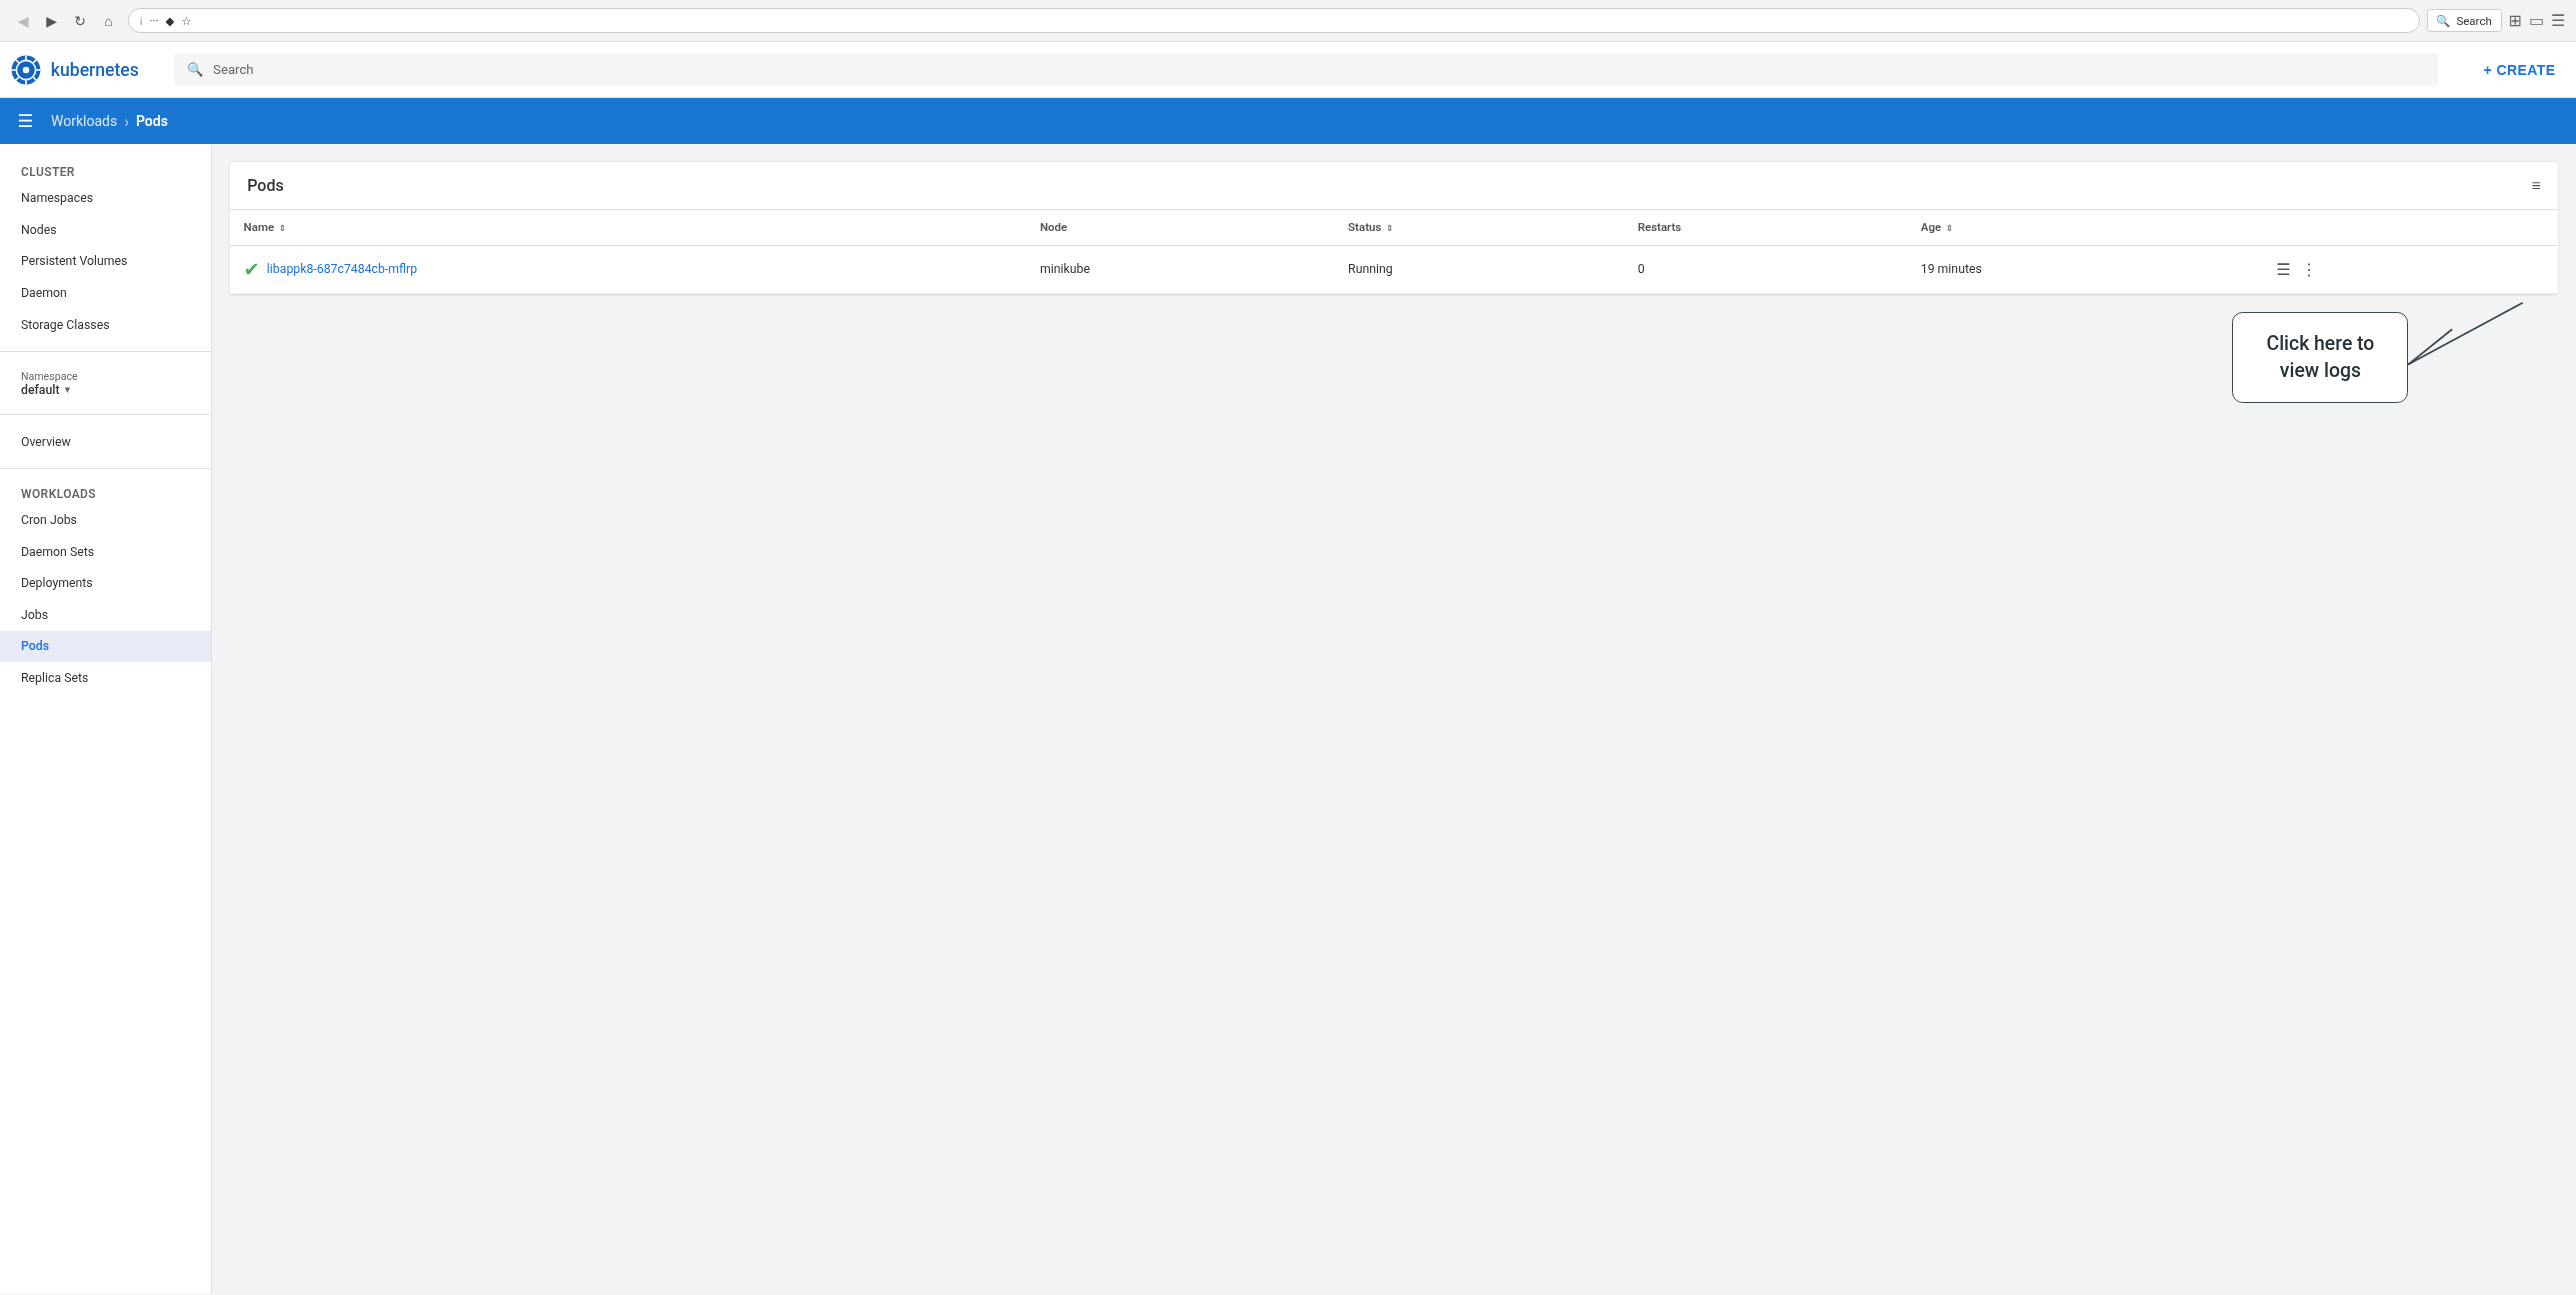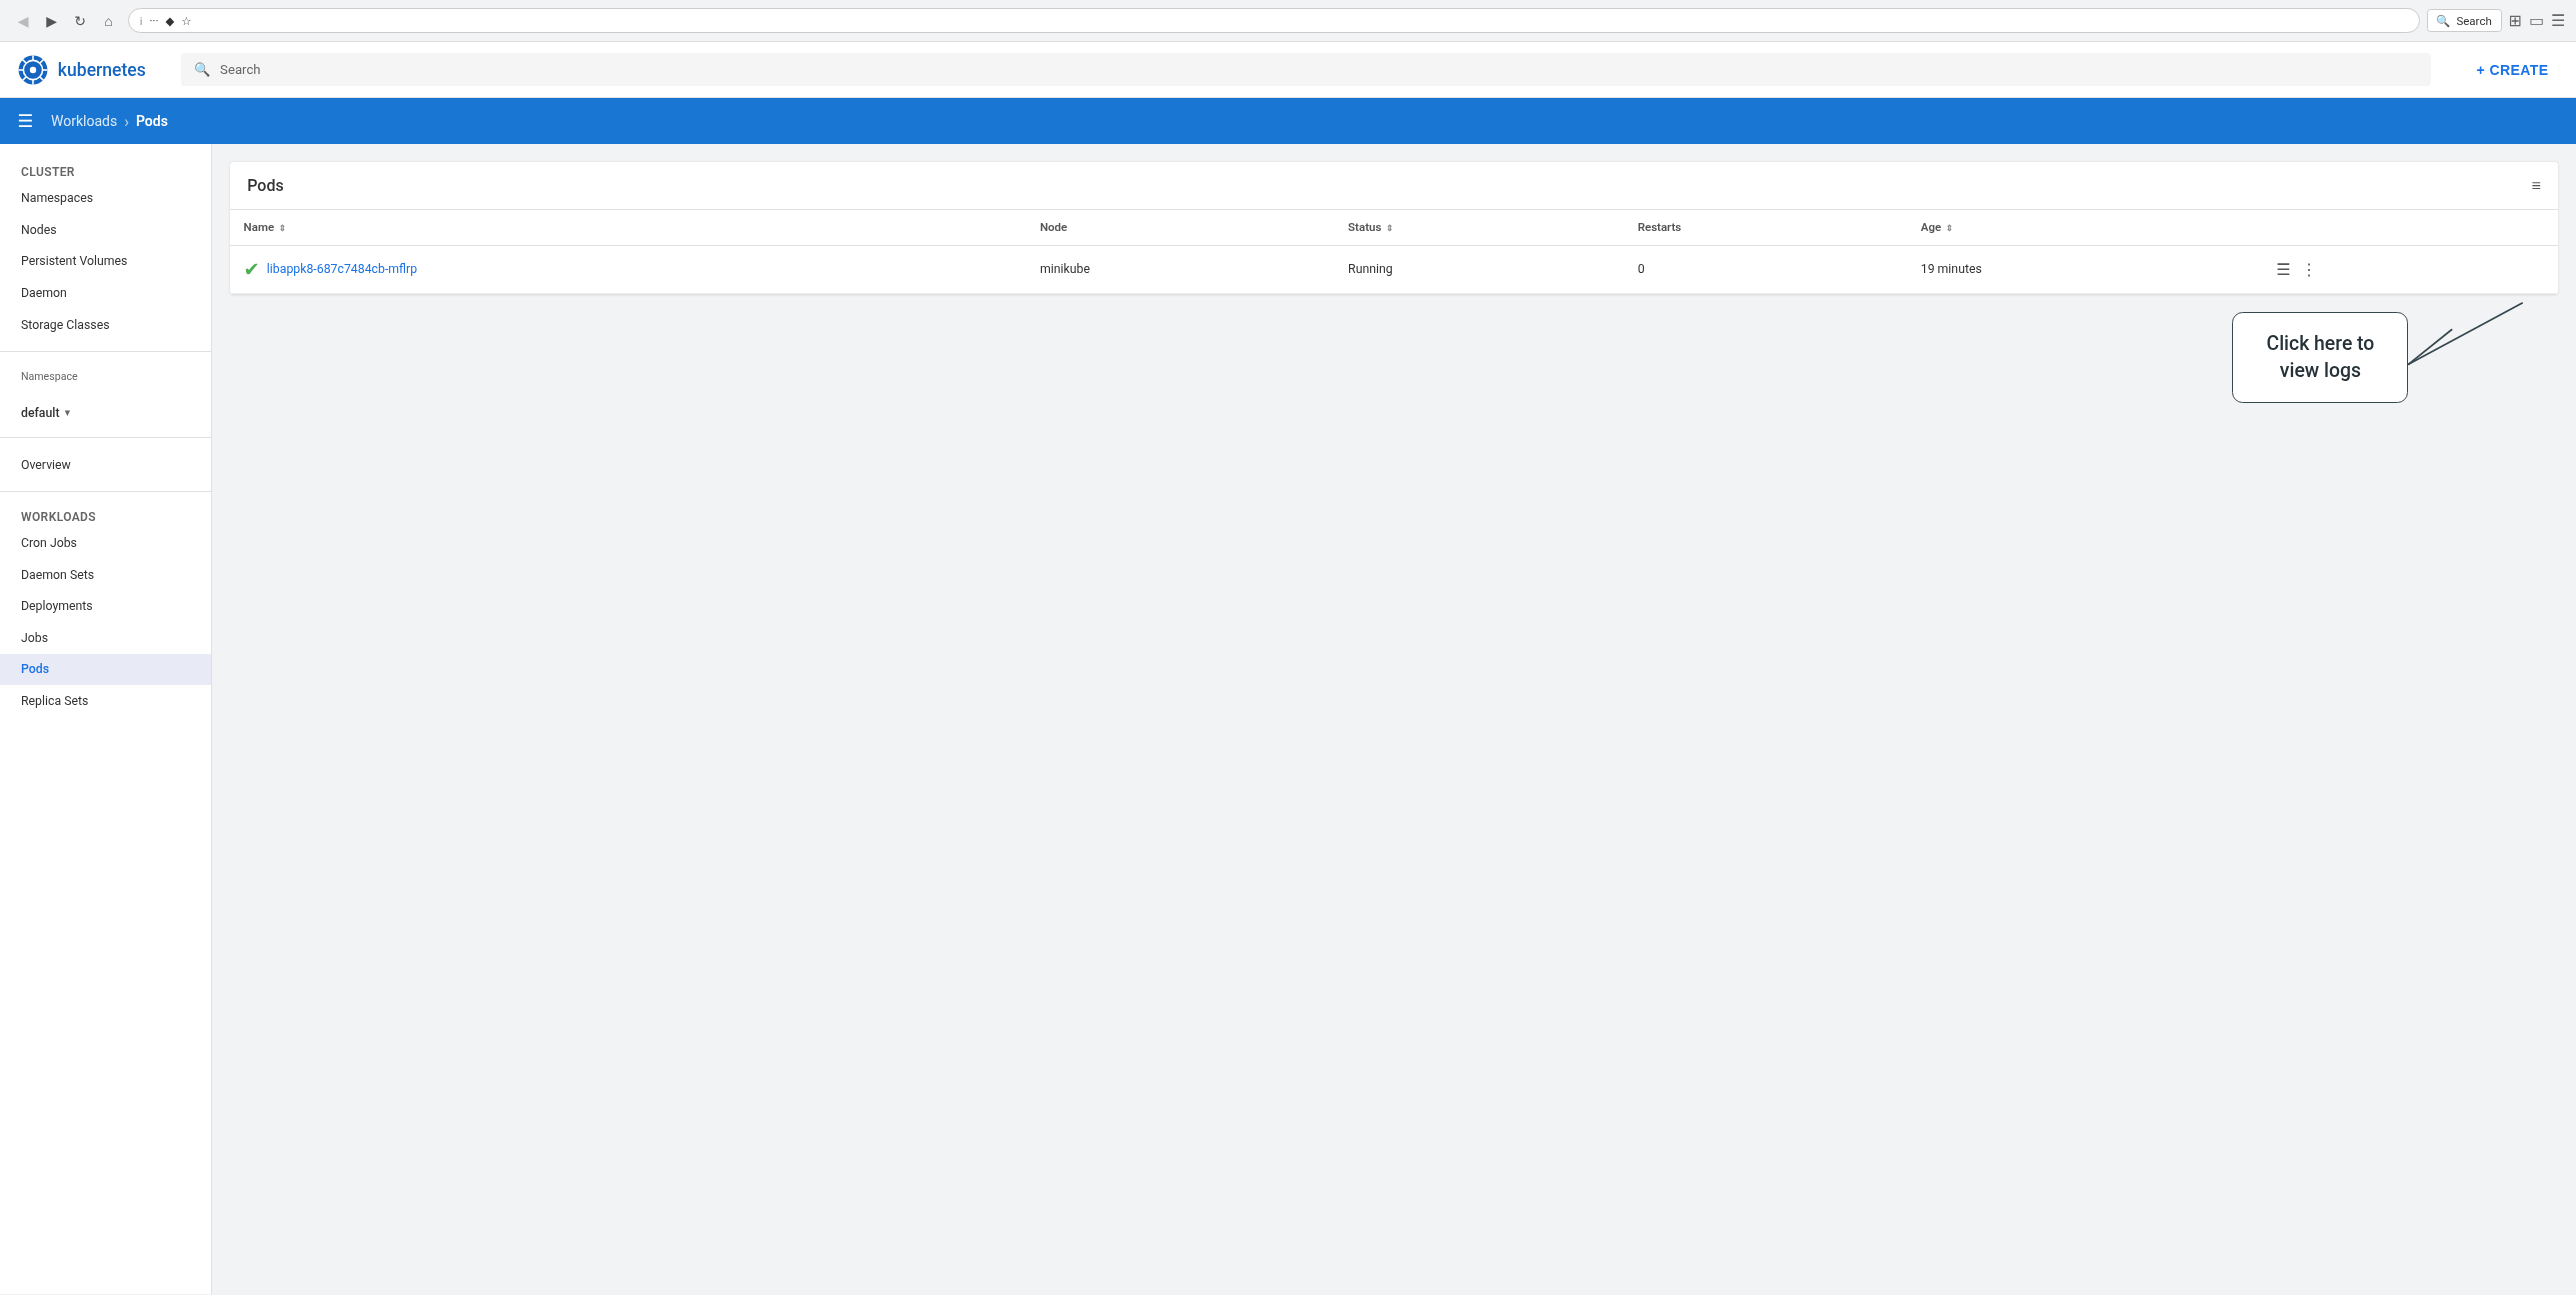--- a/index.html
+++ b/index.html
@@ -67,21 +67,21 @@
       font-size: 11.5px;
       color: #333;
     }
 
     
     .app-header {
       background: white;
       border-bottom: 0.9px solid #e0e0e0;
       display: flex;
       align-items: center;
-      padding: 0 17px;
+      padding: 0 10px;
       height: 56px;
     }
     .app-logo {
       display: flex;
       align-items: center;
       gap: 8.8px;
     }
     .k8s-wheel {
       width: 32px;
       height: 32px;
@@ -202,21 +202,20 @@
       margin-bottom: 0;
     }
     .namespace-select {
       display: flex;
       align-items: center;
       gap: 5.3px;
       font-size: 12.3px;
       font-weight: 500;
       color: #333;
       cursor: pointer;
-      margin-top: 23px;
     }
     .namespace-chevron { color: #666; font-size: 10.6px; }
 
     
     .main-content {
       flex: 1;
       padding: 17.6px;
       overflow-y: auto;
     }
 

